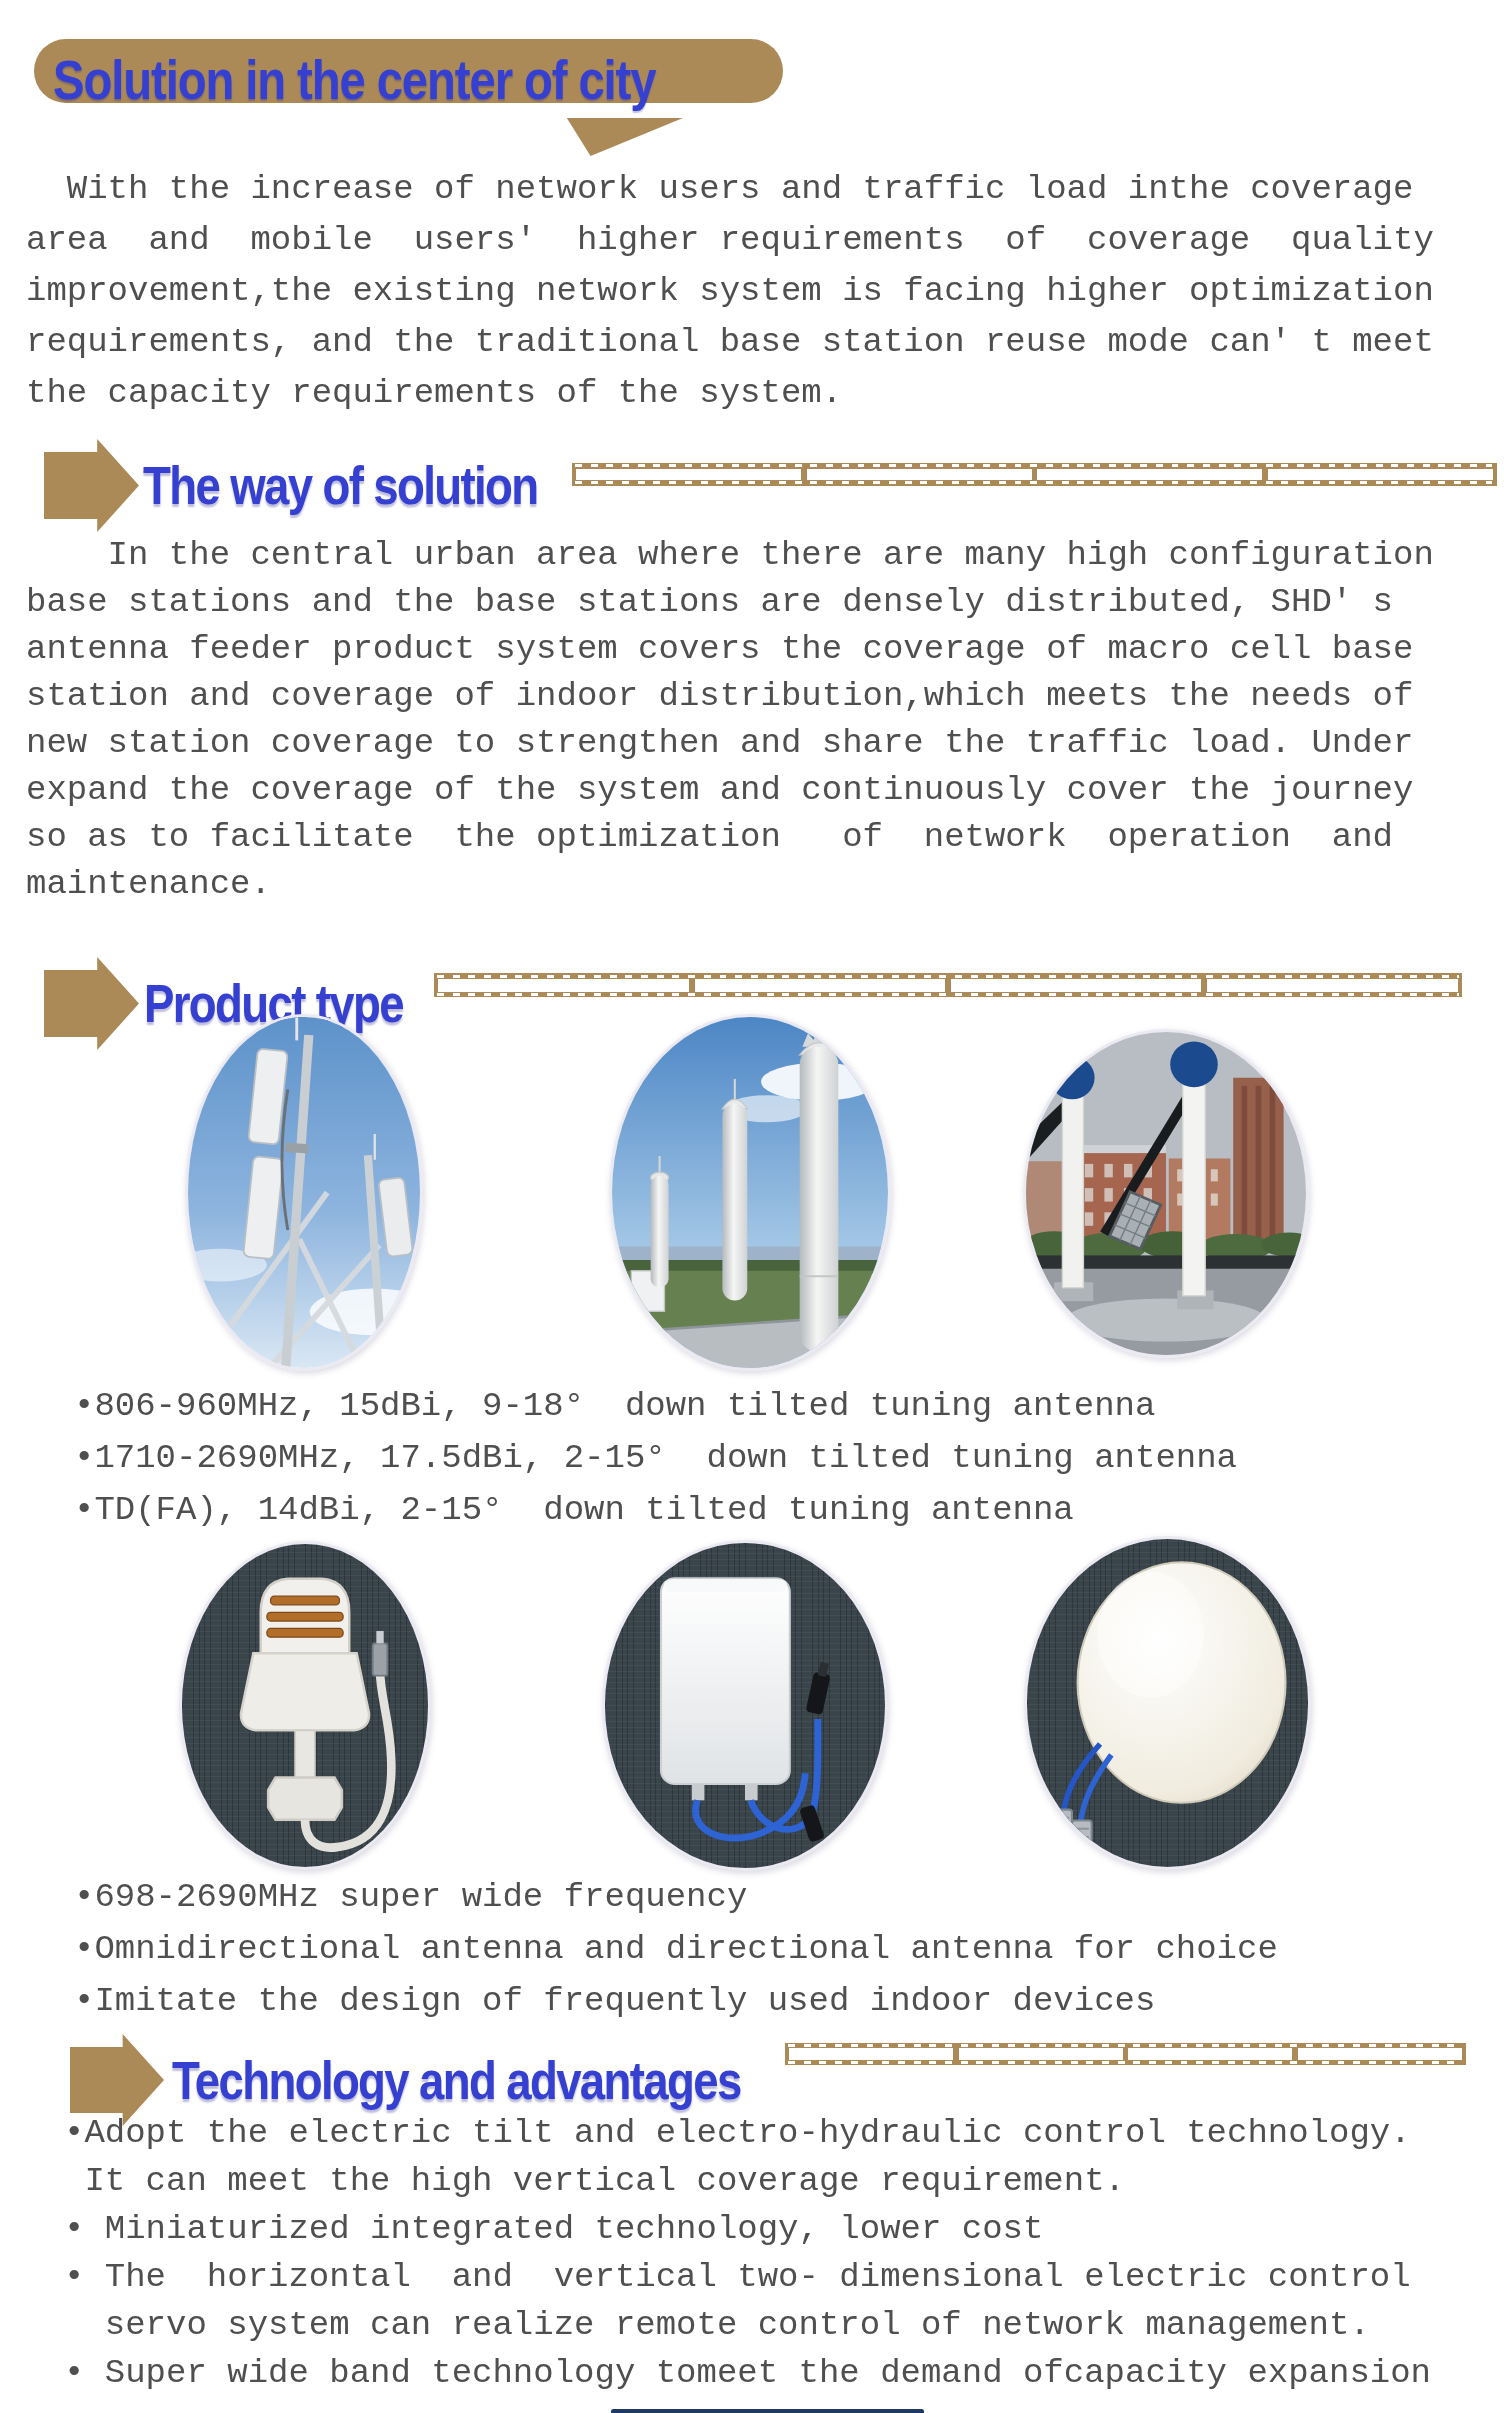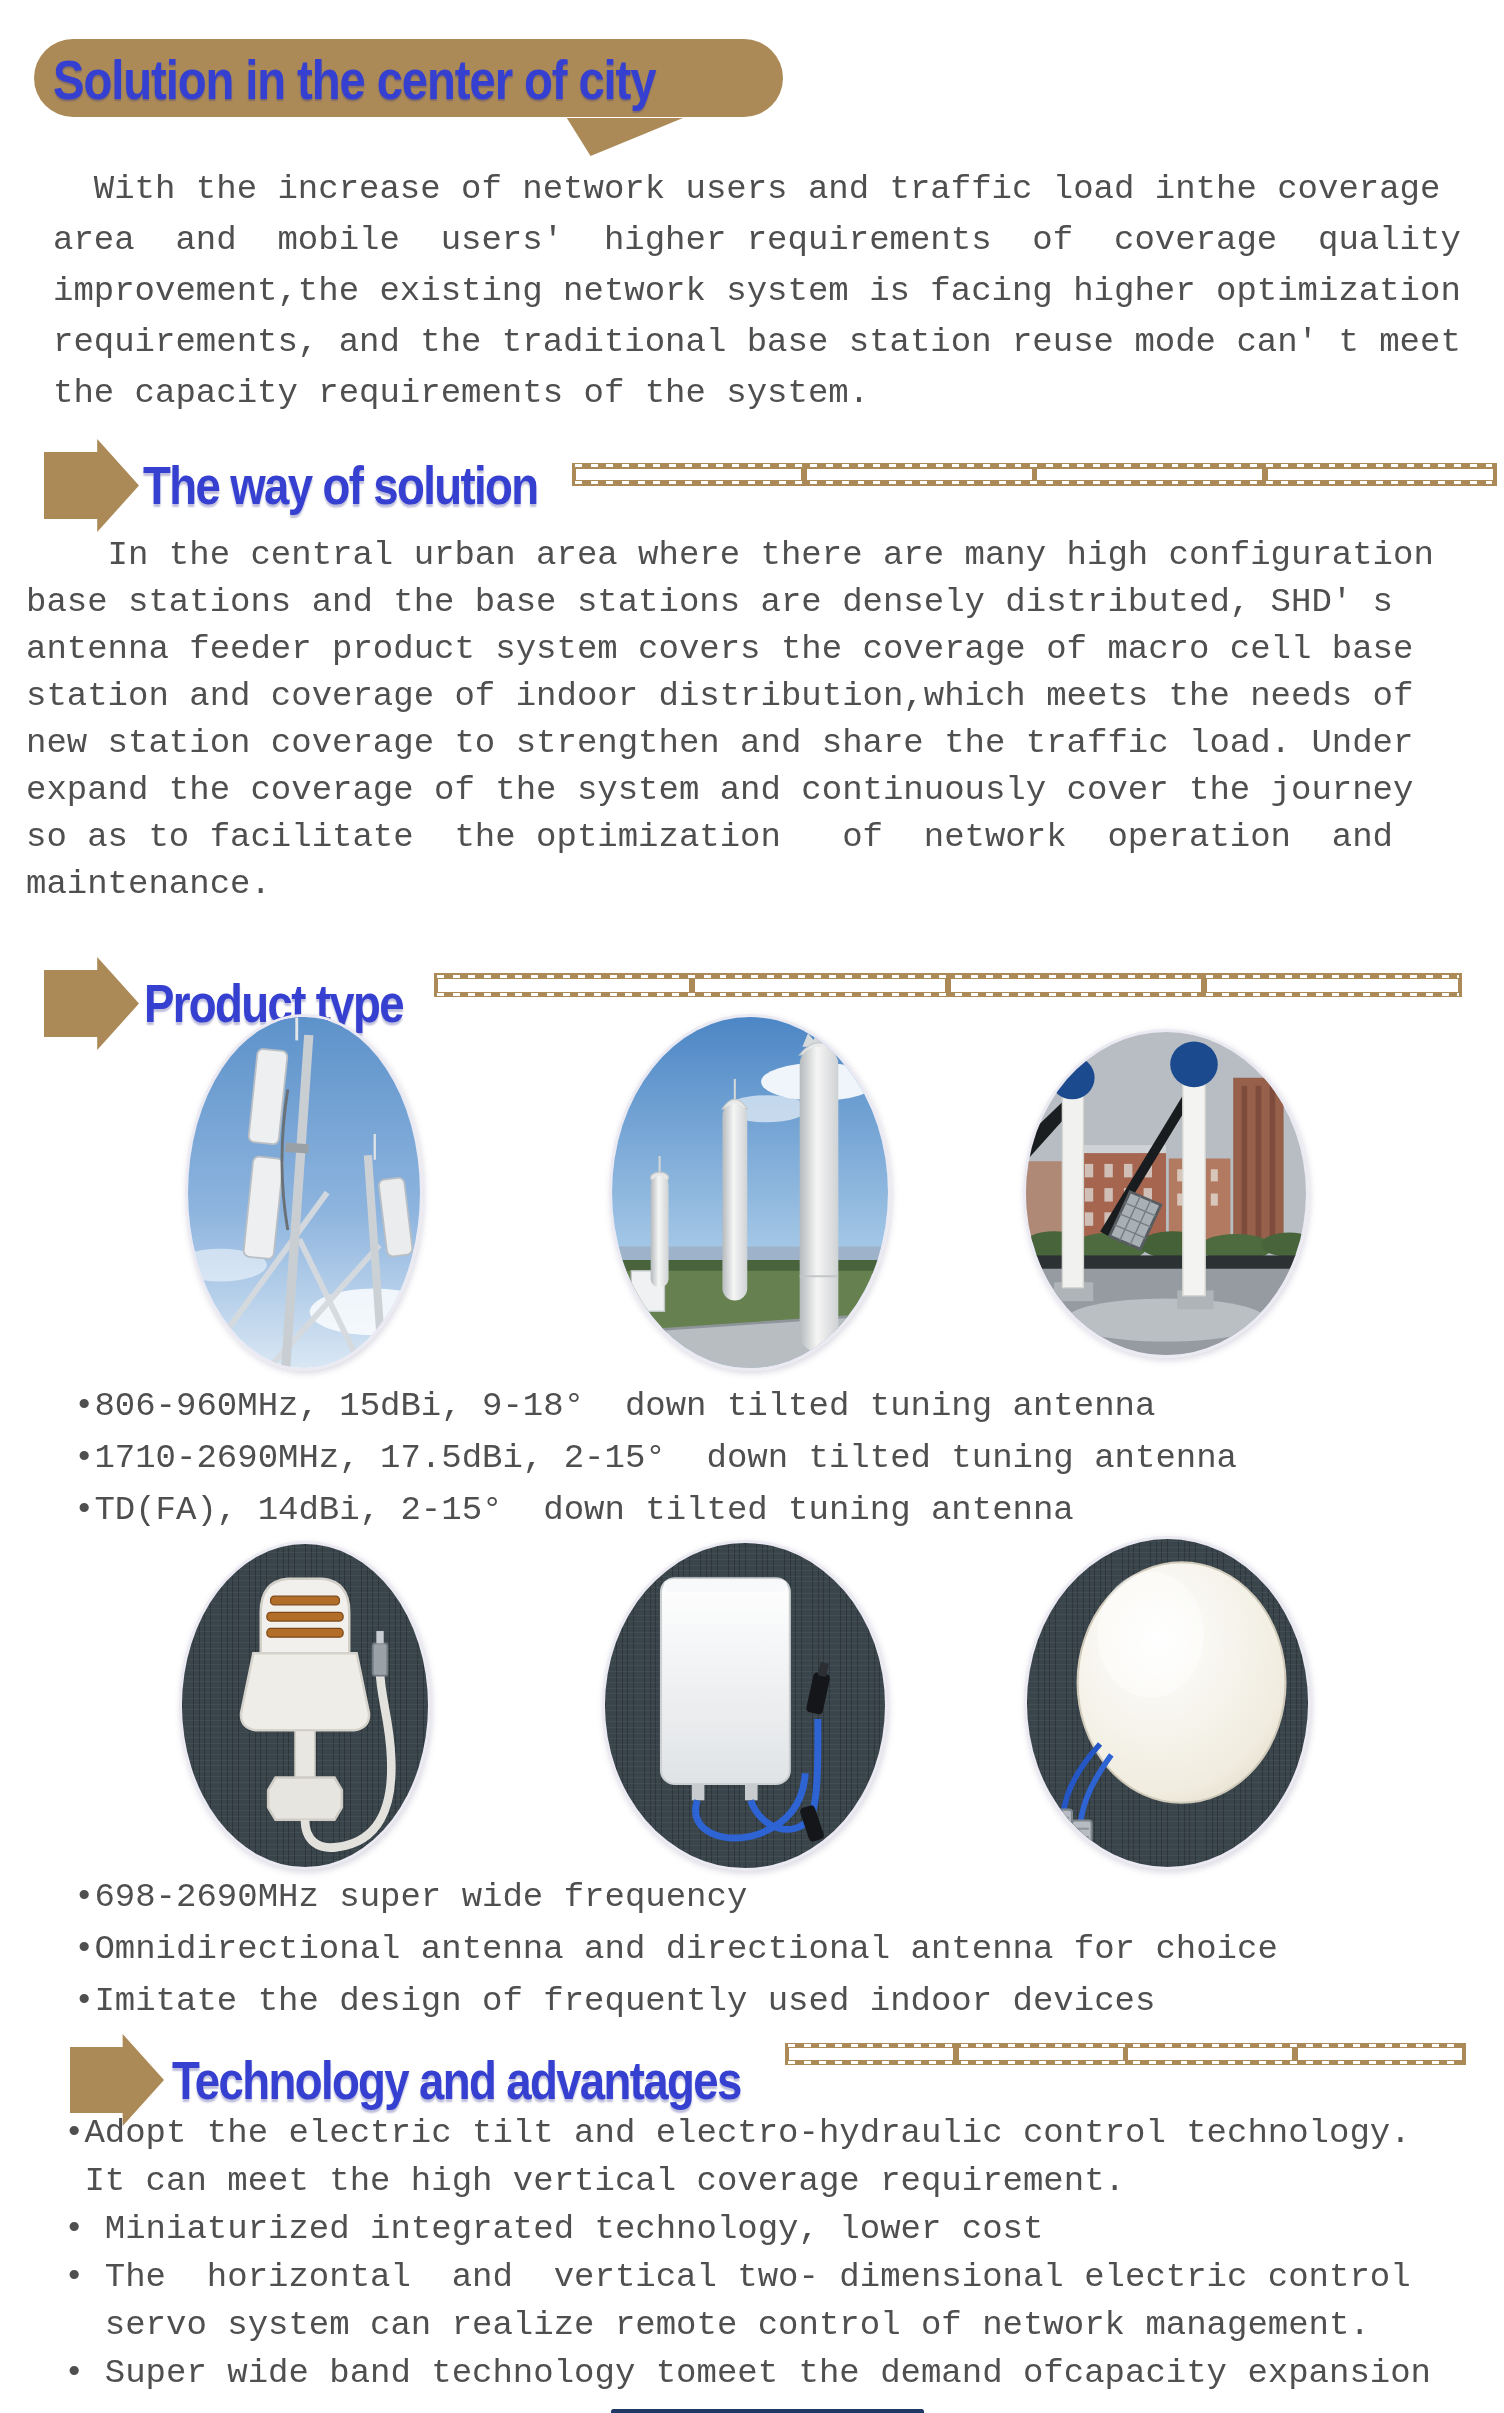--- a/index.html
+++ b/index.html
@@ -1,20 +1,20 @@
 <!DOCTYPE html>
 <html style="font-size:10px"><head>
 <meta charset="utf-8">
 <style>
   html,body{margin:0;padding:0;background:#ffffff;}
   #page{position:relative;width:1505px;height:2413px;background:#ffffff;overflow:hidden;
         font-family:"Liberation Mono","DejaVu Sans Mono",monospace;}
 
   
-  .bubble{position:absolute;left:34px;top:39px;width:749px;height:78px;
+  .bubble{position:absolute;left:34px;top:39px;width:749px;height:64px;
           background:#ab8a57;border-radius:45px;}
   .bubble-tail{position:absolute;left:517px;top:79px;width:132px;height:38px;
           background:#ab8a57;clip-path:polygon(12% 0,100% 0,30% 100%);}
   .bubble-label{position:absolute;left:19px;top:0;height:81px;line-height:83px;
           font-family:"Liberation Sans","DejaVu Sans",sans-serif;font-weight:700;
           font-size:55px;letter-spacing:-1.3px;color:#3640d0;white-space:pre;
           transform:scaleX(.86);transform-origin:left center;
           text-shadow:0 1.9px 1.3px rgba(40,40,140,.30);}
 
   
@@ -31,21 +31,21 @@
   .strip{position:absolute;background:#ab8a57;}
   .strip .cells{position:absolute;left:4.4px;right:4.4px;top:5.6px;bottom:5.6px;display:flex;gap:5.6px;}
   .strip .cell{flex:1;background:#ffffff;}
   .strip .holes{position:absolute;left:3.1px;right:3.1px;height:3.1px;
           background:repeating-linear-gradient(90deg,#ffffff 0 6.9px,transparent 6.9px 15.7px);}
   .strip .t{top:1.3px;} .strip .b{bottom:1.3px;}
 
   
   .para{position:absolute;}
   .mono-line{font-size:34px;color:#4f4f4f;white-space:pre;}
-  #intro .mono-line{line-height:51px;margin-left:27px;}
+  #intro .mono-line{line-height:51px;}
   #way-para .mono-line{line-height:47px;}
   .bullets .mono-line{line-height:52px;}
   #tech-bullets .mono-line{line-height:48px;}
 
   
   .oval{position:absolute;border-radius:50%;overflow:hidden;
         border:3.1px solid #ebe9f2;box-shadow:1.3px 2.5px 6.3px rgba(120,120,150,.28);}
   .oval svg{display:block;width:100%;height:100%;}
   .oval.dark{background-color:#39444b;
         background-image:

